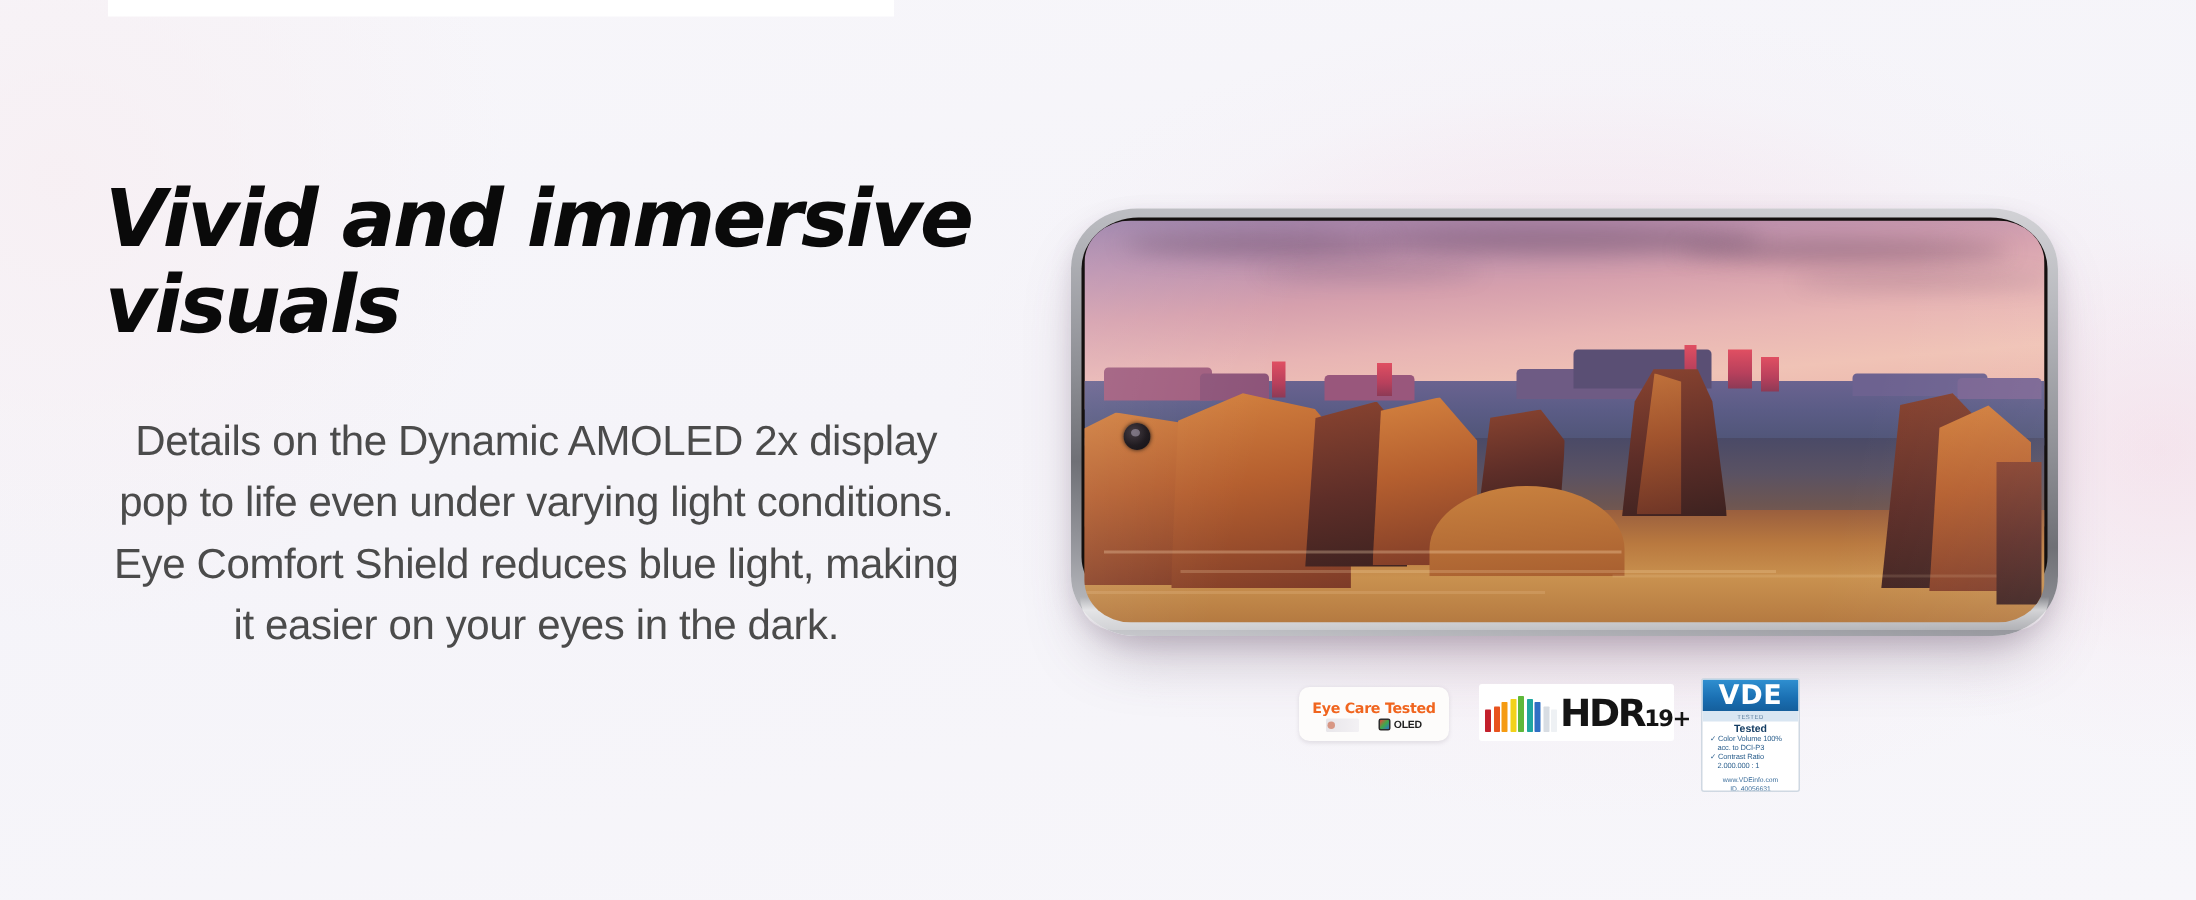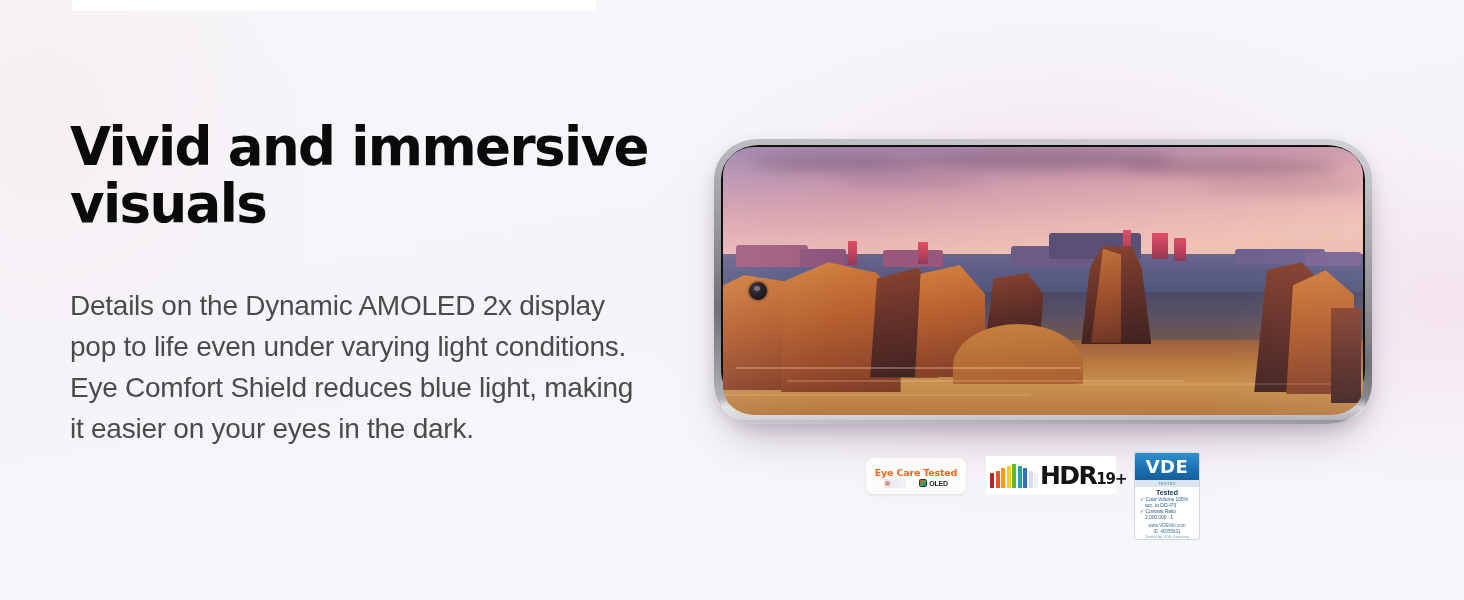--- a/index.html
+++ b/index.html
@@ -24,25 +24,26 @@
     position:absolute; left:72px; top:-40px; width:524px; height:51px;
     background:#ffffff;
   }
 
   
   #copy { position:absolute; left:70px; top:118px; width:600px; }
   #headline {
     font-size:53px; line-height:57px; font-weight:700;
     letter-spacing:-1.6px; color:#0a0a0a;
     font-family:"DejaVu Sans","Liberation Sans",sans-serif;
+    font-style:italic;
   }
   #subcopy {
-    margin-top:53px;
+    margin-top:41px;
     font-size:28px; line-height:41px; color:#4b4b4b;
-    letter-spacing:-0.25px; max-width:575px;
+    letter-spacing:-0.25px; max-width:575px;text-align:center;
   }
 
   
   #phone {
     position:absolute; left:714px; top:139px; width:658px; height:285px;
   }
   #phone-body {
     position:absolute; inset:0;
     border-radius:44px/40px;
     background:linear-gradient(185deg,#d3d3d7 0%,#b7b8bd 20%,#8e8f95 48%,#6f7076 66%,#9a9ba1 84%,#c9cace 100%);
@@ -163,21 +164,21 @@
   .hbar { width:4px; border-radius:0.5px; }
   #hdr-word {
     font-size:25px; font-weight:800; color:#141414; letter-spacing:-1.6px;
     font-family:"DejaVu Sans","Liberation Sans",sans-serif; line-height:1;
   }
   #hdr-ten { font-size:15px; font-weight:800; letter-spacing:-1px; }
   #hdr-plus { font-size:15px; font-weight:800; }
 
   
   #badge-vde {
-    left:268px; top:0px; width:66px; height:88px;
+    left:268px; top:0px; width:66px; height:76px;
     background:#ffffff; border:1px solid #cfd8e2; border-radius:2px;
     display:flex; flex-direction:column; align-items:center;
     overflow:hidden;
   }
   #vde-head {
     width:100%; height:27px;
     background:linear-gradient(180deg,#2f8fd0 0%,#1a6fb2 60%,#155f9c 100%);
     display:flex; align-items:center; justify-content:center;
   }
   #vde-word {

